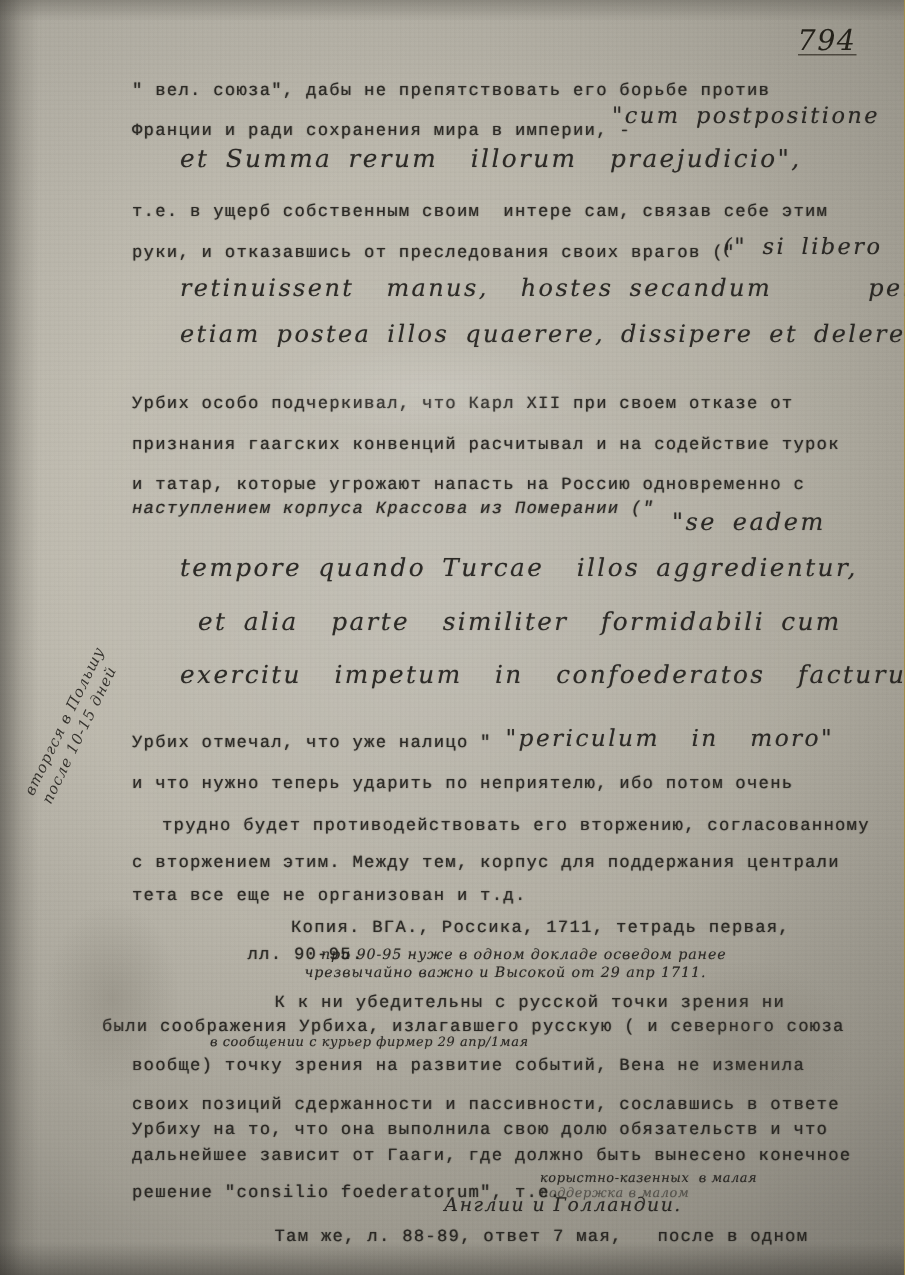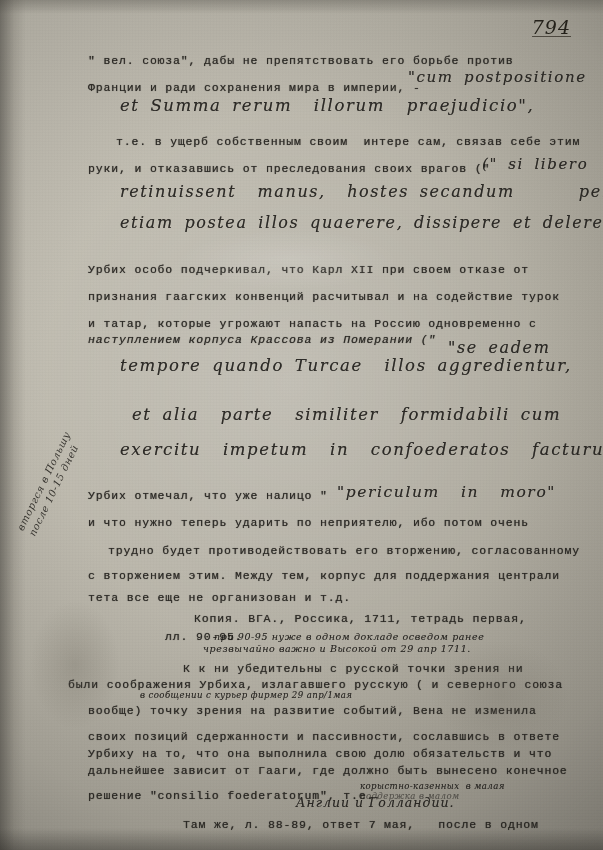--- a/index.html
+++ b/index.html
@@ -130,21 +130,21 @@
   <div id="paper"></div>
 
   <div id="folio">
     <span>794</span>
     <span class="underline"></span>
   </div>
 
   <div>
     <div class="typed" style="left:88px; top:55px;">" вел. союза", дабы не препятствовать его борьбе против</div>
     <div class="typed" style="left:88px; top:82px;">Франции и ради сохранения мира в империи, -</div>
-    <div class="typed" style="left:88px; top:136px;margin-left:28px;">т.е. в ущерб собственным своим  интере сам, связав себе этим</div>
+    <div class="typed" style="left:88px; top:136px;">т.е. в ущерб собственным своим  интере сам, связав себе этим</div>
     <div class="typed" style="left:88px; top:163px;">руки, и отказавшись от преследования своих врагов ("</div>
     <div class="typed" style="left:88px; top:264px;">Урбих особо подчеркивал, что Карл XII при своем отказе от</div>
     <div class="typed" style="left:88px; top:291px;">признания гаагских конвенций расчитывал и на содействие турок</div>
     <div class="typed" style="left:88px; top:318px;">и татар, которые угрожают напасть на Россию одновременно с</div>
     <div class="typed" style="left:88px; top:334px;font-style:italic;">наступлением корпуса Крассова из Померании ("</div>
     <div class="typed" style="left:88px; top:490px;">Урбих отмечал, что уже налицо "</div>
     <div class="typed" style="left:88px; top:517px;">и что нужно теперь ударить по неприятелю, ибо потом очень</div>
     <div class="typed" style="left:108px; top:545px;">трудно будет противодействовать его вторжению, согласованному</div>
     <div class="typed" style="left:88px; top:570px;">с вторжением этим. Между тем, корпус для поддержания централи</div>
     <div class="typed" style="left:88px; top:592px;">тета все еще не организован и т.д.</div>
@@ -160,21 +160,21 @@
     <div class="typed" style="left:183px; top:819px;">Там же, л. 88-89, ответ 7 мая,   после в одном</div>
   </div>
 
   <div>
     <div class="hand lat" style="left:408px; top:68px;  font-size:15px;">"cum postpositione</div>
     <div class="hand lat" style="left:120px; top:96px;">et Summa rerum  illorum  praejudicio",</div>
     <div class="hand lat" style="left:482px; top:155px; font-size:15px;">(" si libero</div>
     <div class="hand lat" style="left:120px; top:182px; font-size:16px;">retinuissent  manus,  hostes secandum      persequi,</div>
     <div class="hand lat" style="left:120px; top:213px; font-size:16px;">etiam postea illos quaerere, dissipere et delere"</div>
     <div class="hand lat" style="left:448px; top:338px; font-size:16px;">"se eadem</div>
-    <div class="hand lat" style="left:120px; top:356px;">tempore quando Turcae  illos aggredientur,</div>
+    <div class="hand lat" style="left:120px; top:369px;">tempore quando Turcae  illos aggredientur,</div>
     <div class="hand lat" style="left:132px; top:405px;text-align:right;">et alia  parte  similiter  formidabili cum</div>
     <div class="hand lat" style="left:120px; top:440px;">exercitu  impetum  in  confoederatos  facturum "/.</div>
     <div class="hand lat" style="left:337px; top:483px; font-size:15.5px;">"periculum  in  moro"</div>
   </div>
 
   <div>
     <div class="hand small" style="left:203px; top:631px;margin-left:11px;">при 90-95 нуже в одном докладе осведом ранее</div>
     <div class="hand small" style="left:203px; top:643px;">чрезвычайно важно и Высокой от 29 апр 1711.</div>
     <div class="hand tiny" style="left:140px; top:690px;">в сообщении с курьер фирмер 29 апр/1мая</div>
     <div class="hand tiny" style="left:360px; top:781px;">корыстно-казенных  в малая</div>

